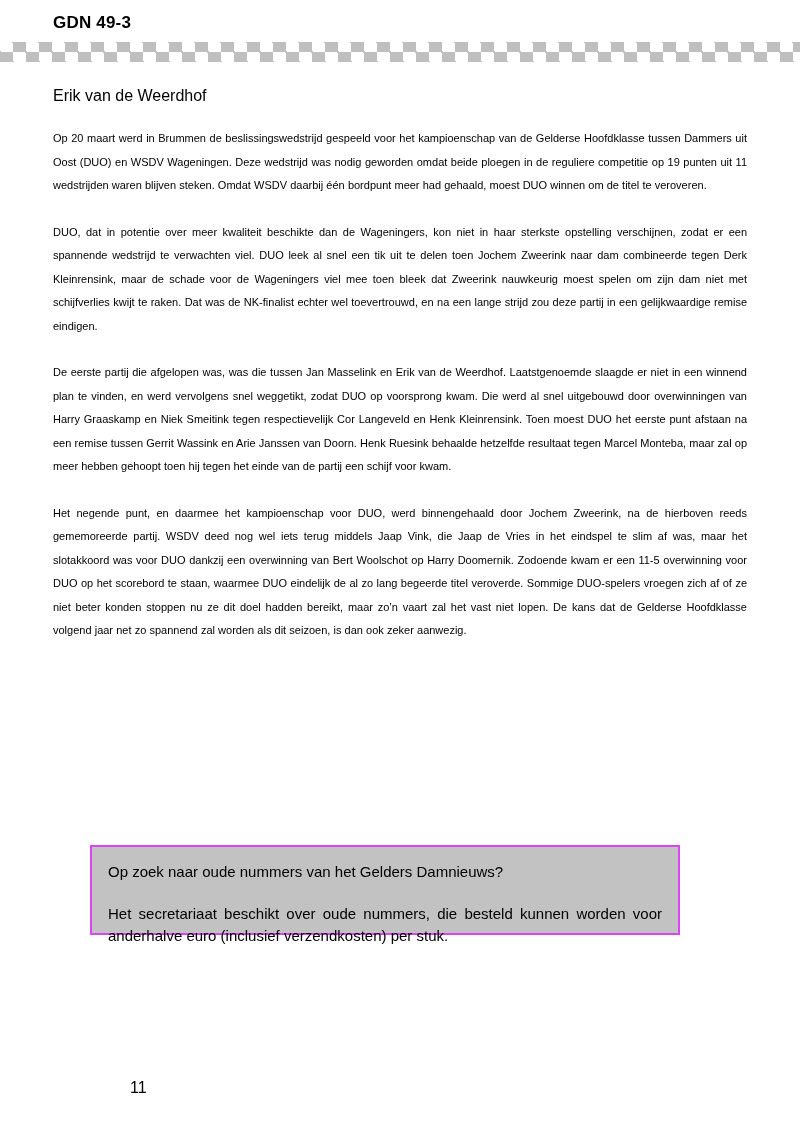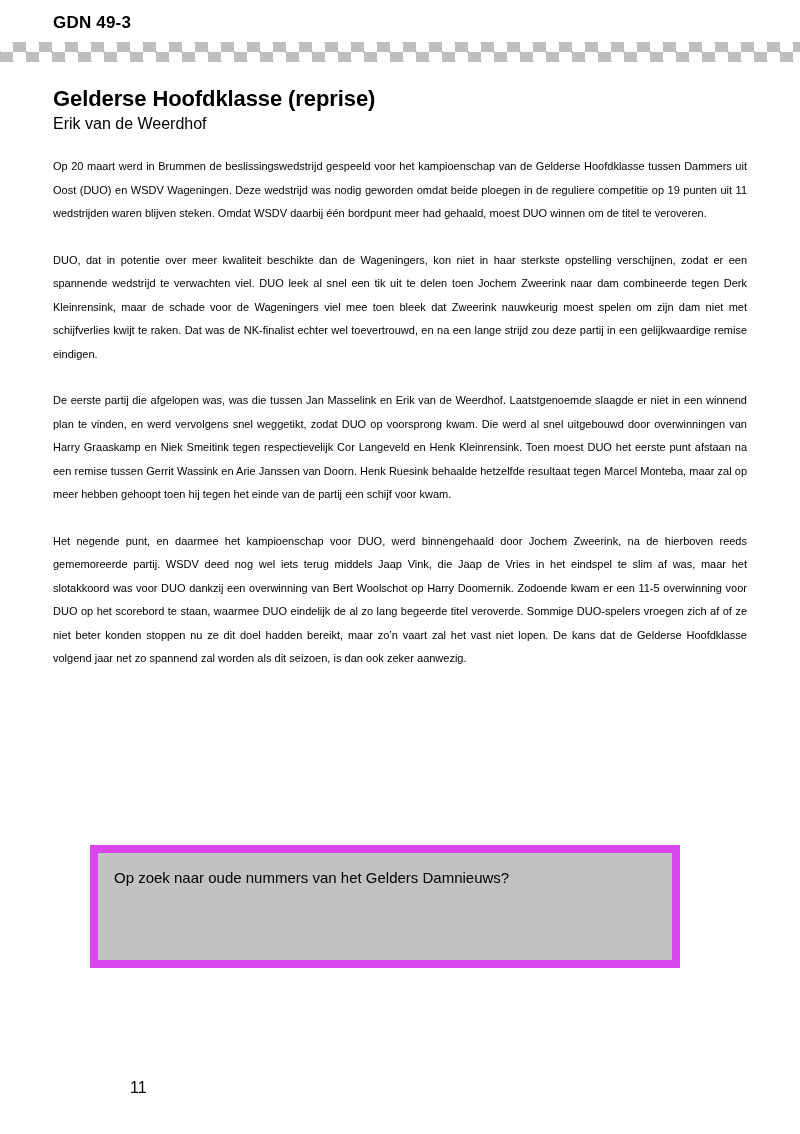--- a/index.html
+++ b/index.html
@@ -78,24 +78,24 @@
   .body-text p:last-child {
     margin-bottom: 16px;
   }
 
   
   .callout-box {
     position: absolute;
     left: 90px;
     top: 845px;
     width: 590px;
-    height: 123px;
+    height: 90px;
     box-sizing: border-box;
     background: #c2c2c2;
-    border: 8px solid #d946ef;
+    border: 2px solid #d946ef;
     padding: 14px 16px 12px 16px;
   }
   .callout-box p {
     font-size: 15px;
     line-height: 22px;
     margin: 0;
     text-align: justify;
   }
   .callout-box p.q {
     margin-bottom: 20px;
@@ -117,28 +117,28 @@
 </head>
 <body>
 
 <div class="page-header">
   <div class="header-title">GDN 49-3</div>
 </div>
 
 <div class="checker-band"></div>
 
 <div class="article">
-  <h1 class="article-title">Gelderse Hoofdklasse (reprise)</h1>
   <div class="article-author">Erik van de Weerdhof</div>
 
   <div class="body-text">
     <p>Op 20 maart werd in Brummen de beslissingswedstrijd gespeeld voor het kampioenschap van de Gelderse Hoofdklasse tussen Dammers uit Oost (DUO) en WSDV Wageningen. Deze wedstrijd was nodig geworden omdat beide ploegen in de reguliere competitie op 19 punten uit 11 wedstrijden waren blijven steken. Omdat WSDV daarbij één bordpunt meer had gehaald, moest DUO winnen om de titel te veroveren.</p>
     <p>DUO, dat in potentie over meer kwaliteit beschikte dan de Wageningers, kon niet in haar sterkste opstelling verschijnen, zodat er een spannende wedstrijd te verwachten viel. DUO leek al snel een tik uit te delen toen Jochem Zweerink naar dam combineerde tegen Derk Kleinrensink, maar de schade voor de Wageningers viel mee toen bleek dat Zweerink nauwkeurig moest spelen om zijn dam niet met schijfverlies kwijt te raken. Dat was de NK-finalist echter wel toevertrouwd, en na een lange strijd zou deze partij in een gelijkwaardige remise eindigen.</p>
     <p>De eerste partij die afgelopen was, was die tussen Jan Masselink en Erik van de Weerdhof. Laatstgenoemde slaagde er niet in een winnend plan te vinden, en werd vervolgens snel weggetikt, zodat DUO op voorsprong kwam. Die werd al snel uitgebouwd door overwinningen van Harry Graaskamp en Niek Smeitink tegen respectievelijk Cor Langeveld en Henk Kleinrensink. Toen moest DUO het eerste punt afstaan na een remise tussen Gerrit Wassink en Arie Janssen van Doorn. Henk Ruesink behaalde hetzelfde resultaat tegen Marcel Monteba, maar zal op meer hebben gehoopt toen hij tegen het einde van de partij een schijf voor kwam.</p>
     <p>Het negende punt, en daarmee het kampioenschap voor DUO, werd binnengehaald door Jochem Zweerink, na de hierboven reeds gememoreerde partij. WSDV deed nog wel iets terug middels Jaap Vink, die Jaap de Vries in het eindspel te slim af was, maar het slotakkoord was voor DUO dankzij een overwinning van Bert Woolschot op Harry Doomernik. Zodoende kwam er een 11-5 overwinning voor DUO op het scorebord te staan, waarmee DUO eindelijk de al zo lang begeerde titel veroverde. Sommige DUO-spelers vroegen zich af of ze niet beter konden stoppen nu ze dit doel hadden bereikt, maar zo’n vaart zal het vast niet lopen. De kans dat de Gelderse Hoofdklasse volgend jaar net zo spannend zal worden als dit seizoen, is dan ook zeker aanwezig.</p>
   </div>
 </div>
 
 <div class="callout-box">
   <p class="q">Op zoek naar oude nummers van het Gelders Damnieuws?</p>
+  <p>Het secretariaat beschikt over oude nummers, die besteld kunnen worden voor anderhalve euro (inclusief verzendkosten) per stuk.</p>
 </div>
 
 <div class="page-number">11</div>
 
 </body></html>

